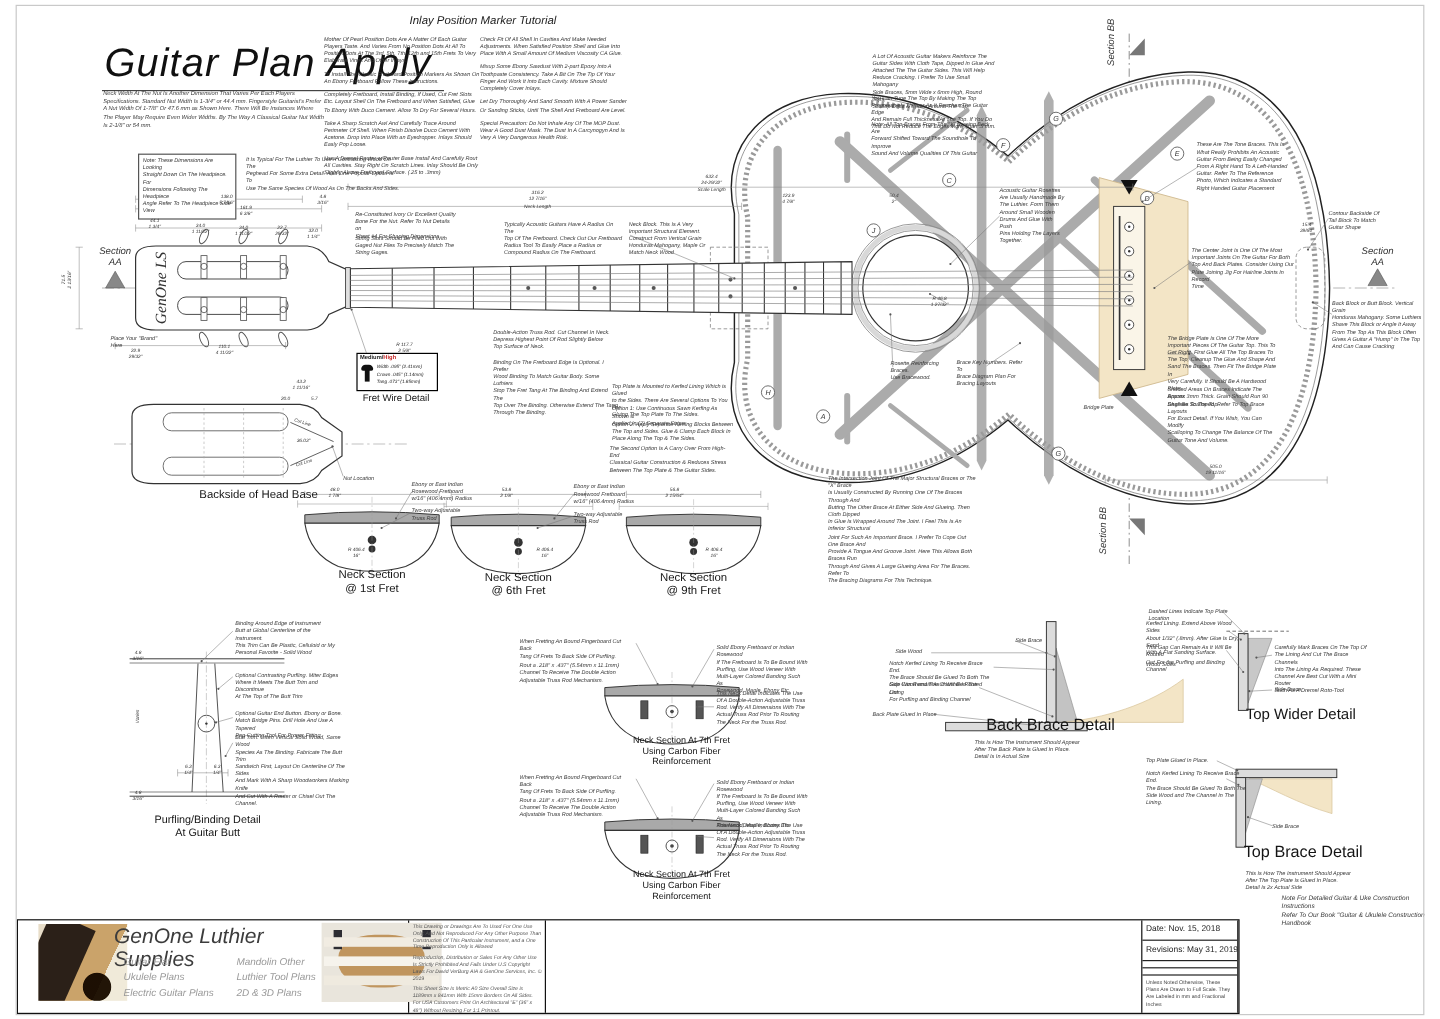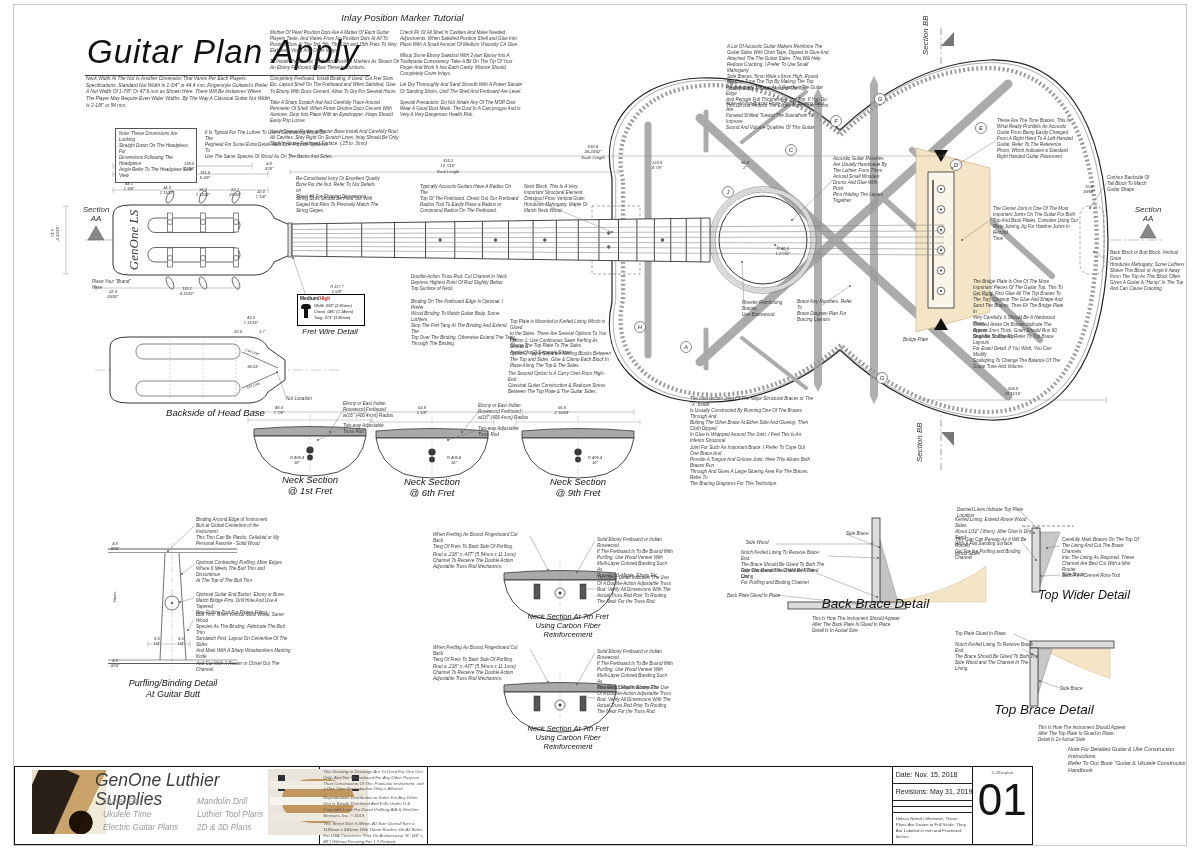--- a/index.html
+++ b/index.html
@@ -4,21 +4,21 @@
 <style>
   html,body{margin:0;padding:0;background:#fff}
   #sheet{position:relative;width:1200px;height:849px;background:#fff;overflow:hidden;
          font-family:"Liberation Sans",sans-serif;color:#222}
   #frame{position:absolute;left:13px;top:4px;right:13px;bottom:3px;border:0.8px solid #c9c9c9;pointer-events:none}
   svg{position:absolute;left:0;top:0}
   .ann{position:absolute;font:italic 4.6px/1.32 "Liberation Sans",sans-serif;color:#3a3a3a;
        white-space:pre-line;transform-origin:0 0}
   .ann.box{border:0.7px solid #555;padding:2px 3px;background:#fff}
   .ann.dim{color:#333;text-align:center;font-size:4px}
-  .dtitle{position:absolute;font-style:italic;color:#141414;white-space:pre-line;text-align:center;line-height:1.18}
+  .dtitle{position:absolute;color:#141414;white-space:pre-line;text-align:center;line-height:1.18}
   #plan-title{position:absolute;left:85px;top:34px;font:italic 33px/1.1 "Liberation Sans",sans-serif;
               color:#101010;border-bottom:1.4px solid #444;padding:0 10px 5px 2px;letter-spacing:1px}
   #plan-intro{position:absolute;left:86px;top:76px;width:328px;font:italic 4.8px/1.4 "Liberation Sans",sans-serif;color:#3a3a3a}
   #tut-title{position:absolute;left:330px;top:13px;width:145px;text-align:center;
              font:italic 9.5px/1.1 "Liberation Sans",sans-serif;color:#222}
   .tutcol{position:absolute;top:30px;font:italic 4.6px/1.32 "Liberation Sans",sans-serif;color:#3a3a3a}
   #tut-col1{left:270px;width:130px} #tut-col2{left:400px;width:126px}
   .tutcol p{margin:0 0 5px 0}
   
   #fretwire-box{position:absolute;left:297px;top:294px;width:66px;height:30px;border:1px solid #000;background:#fff;font-style:italic}
@@ -733,56 +733,52 @@
       <div class="dtitle" style="left: 513px; top: 613px; width: 110px; font-size: 7.5px;">Neck Section At 7th Fret
 Using Carbon Fiber
 Reinforcement</div>
       <div class="dtitle" style="left: 513px; top: 725px; width: 110px; font-size: 7.5px;">Neck Section At 7th Fret
 Using Carbon Fiber
 Reinforcement</div>
       <div class="dtitle" style="left: 118px; top: 678px; width: 110px; font-size: 9px;">Purfling/Binding Detail
 At Guitar Butt</div>
       <div class="dtitle" style="left: 808px; top: 596px; width: 135px; font-size: 13.5px;">Back Brace Detail</div>
       <div class="dtitle" style="left: 1028px; top: 588px; width: 112px; font-size: 12.5px;">Top Wider Detail</div>
-      <div class="dtitle" style="left: 984px; top: 702px; width: 120px; font-size: 13.5px;">Top Brace Detail</div>
+      <div class="dtitle" style="left: 1026px; top: 702px; width: 120px; font-size: 13.5px;">Top Brace Detail</div>
     </div>
 
   <div id="titleblock">
     <div class="tbcell" id="tb-logo">
       <div class="photo" id="photo-left"></div>
       <div class="photo" id="photo-right">
         <span class="clamp" style="left:10px"></span>
           <span class="clamp" style="left:84px"></span>
       </div>
       <div id="tb-company">GenOne Luthier Supplies</div>
       <ul class="tb-products" id="tb-prod1">
           <li>Guitar Flat</li>
-          <li>Ukulele Time</li>
+          <li>Ukulele Plans</li>
           <li>Electric Guitar Plans</li>
         </ul>
       <ul class="tb-products" id="tb-prod2">
-          <li>Mandolin Drill</li>
+          <li>Mandolin Other</li>
           <li>Luthier Tool Plans</li>
           <li>2D &amp; 3D Plans</li>
         </ul>
     </div>
     <div class="tbcell" id="tb-legal">
         <p>This Drawing or Drawings Are To Used For One Use Only. And Not Reproduced For Any Other Purpose Than Construction Of This Particular Instrument, and a One Time Reproduction Only is Allowed</p>
         <p>Reproduction, Distribution or Sales For Any Other Use Is Strictly Prohibited And Falls Under U.S Copyright Laws For David VerBurg AIA &amp; GenOne Services, Inc. © 2019</p>
         <p>This Sheet Size Is Metric A0 Size Overall Size is 1189mm x 841mm With 15mm Borders On All Sides. For USA Customers Print On Architectural "E" (36" x 48") Without Resizing For 1:1 Printout.</p>
       </div>
     <div class="tbcell" id="tb-center">
     </div>
     <div class="tbcell" id="tb-date">
       <div class="tb-row">Date: Nov. 15, 2018</div>
       <div class="tb-row">Revisions: May 31, 2019</div>
       <div class="tb-row thin"></div>
       <div class="tb-row thin"></div>
       <div id="tb-scale-note">Unless Noted Otherwise, These Plans Are Drawn to Full Scale. They Are Labeled in mm and Fractional Inches</div>
     </div>
-    <div class="tbcell" id="tb-sheet">
-      <div id="tb-code">2-28vsplan</div>
-      <div id="tb-number">01</div>
-    </div>
   </div>
 
   <div id="frame"></div>
 </div>
 
 </body></html>

